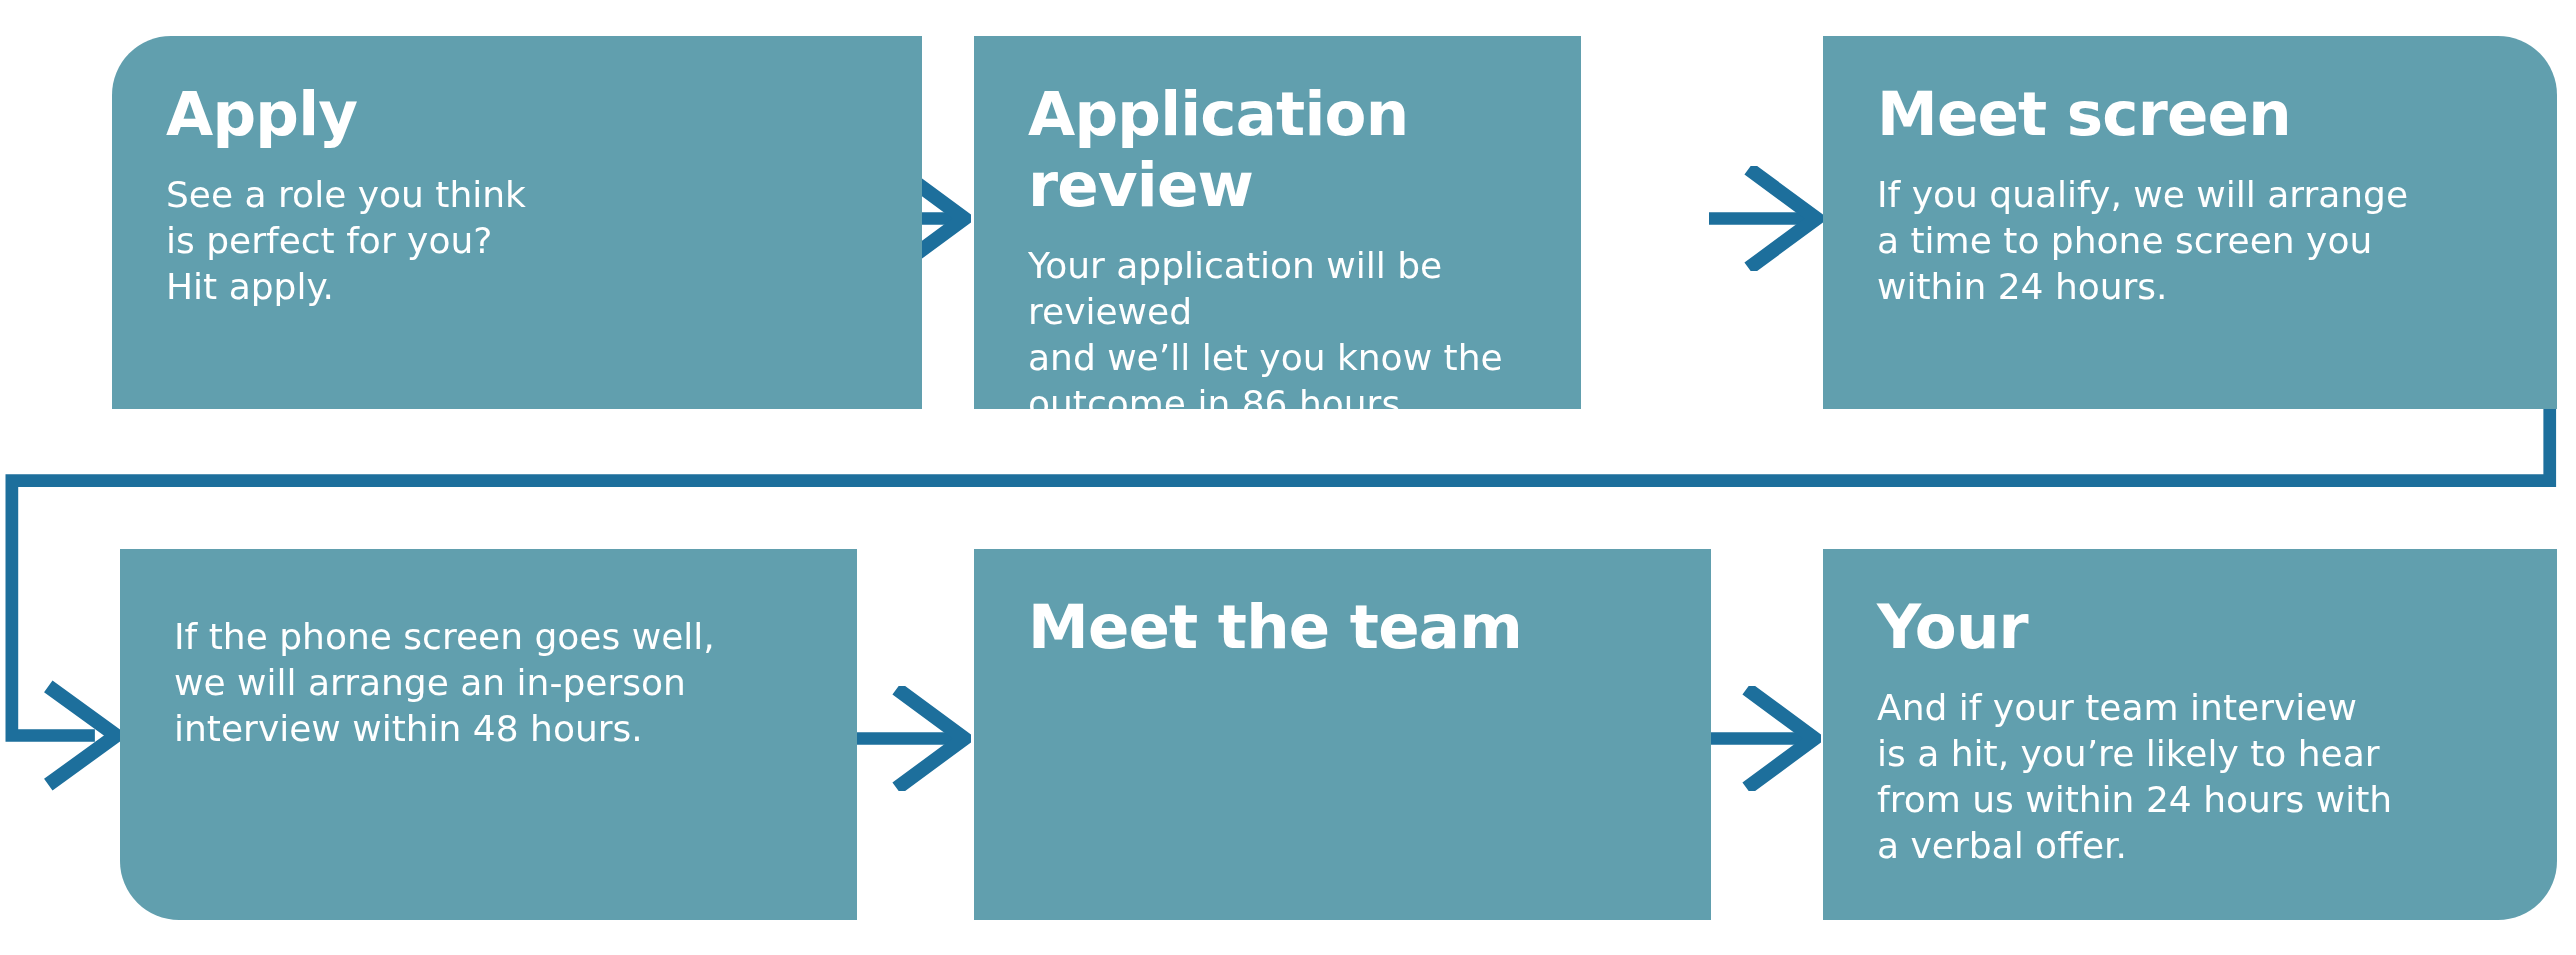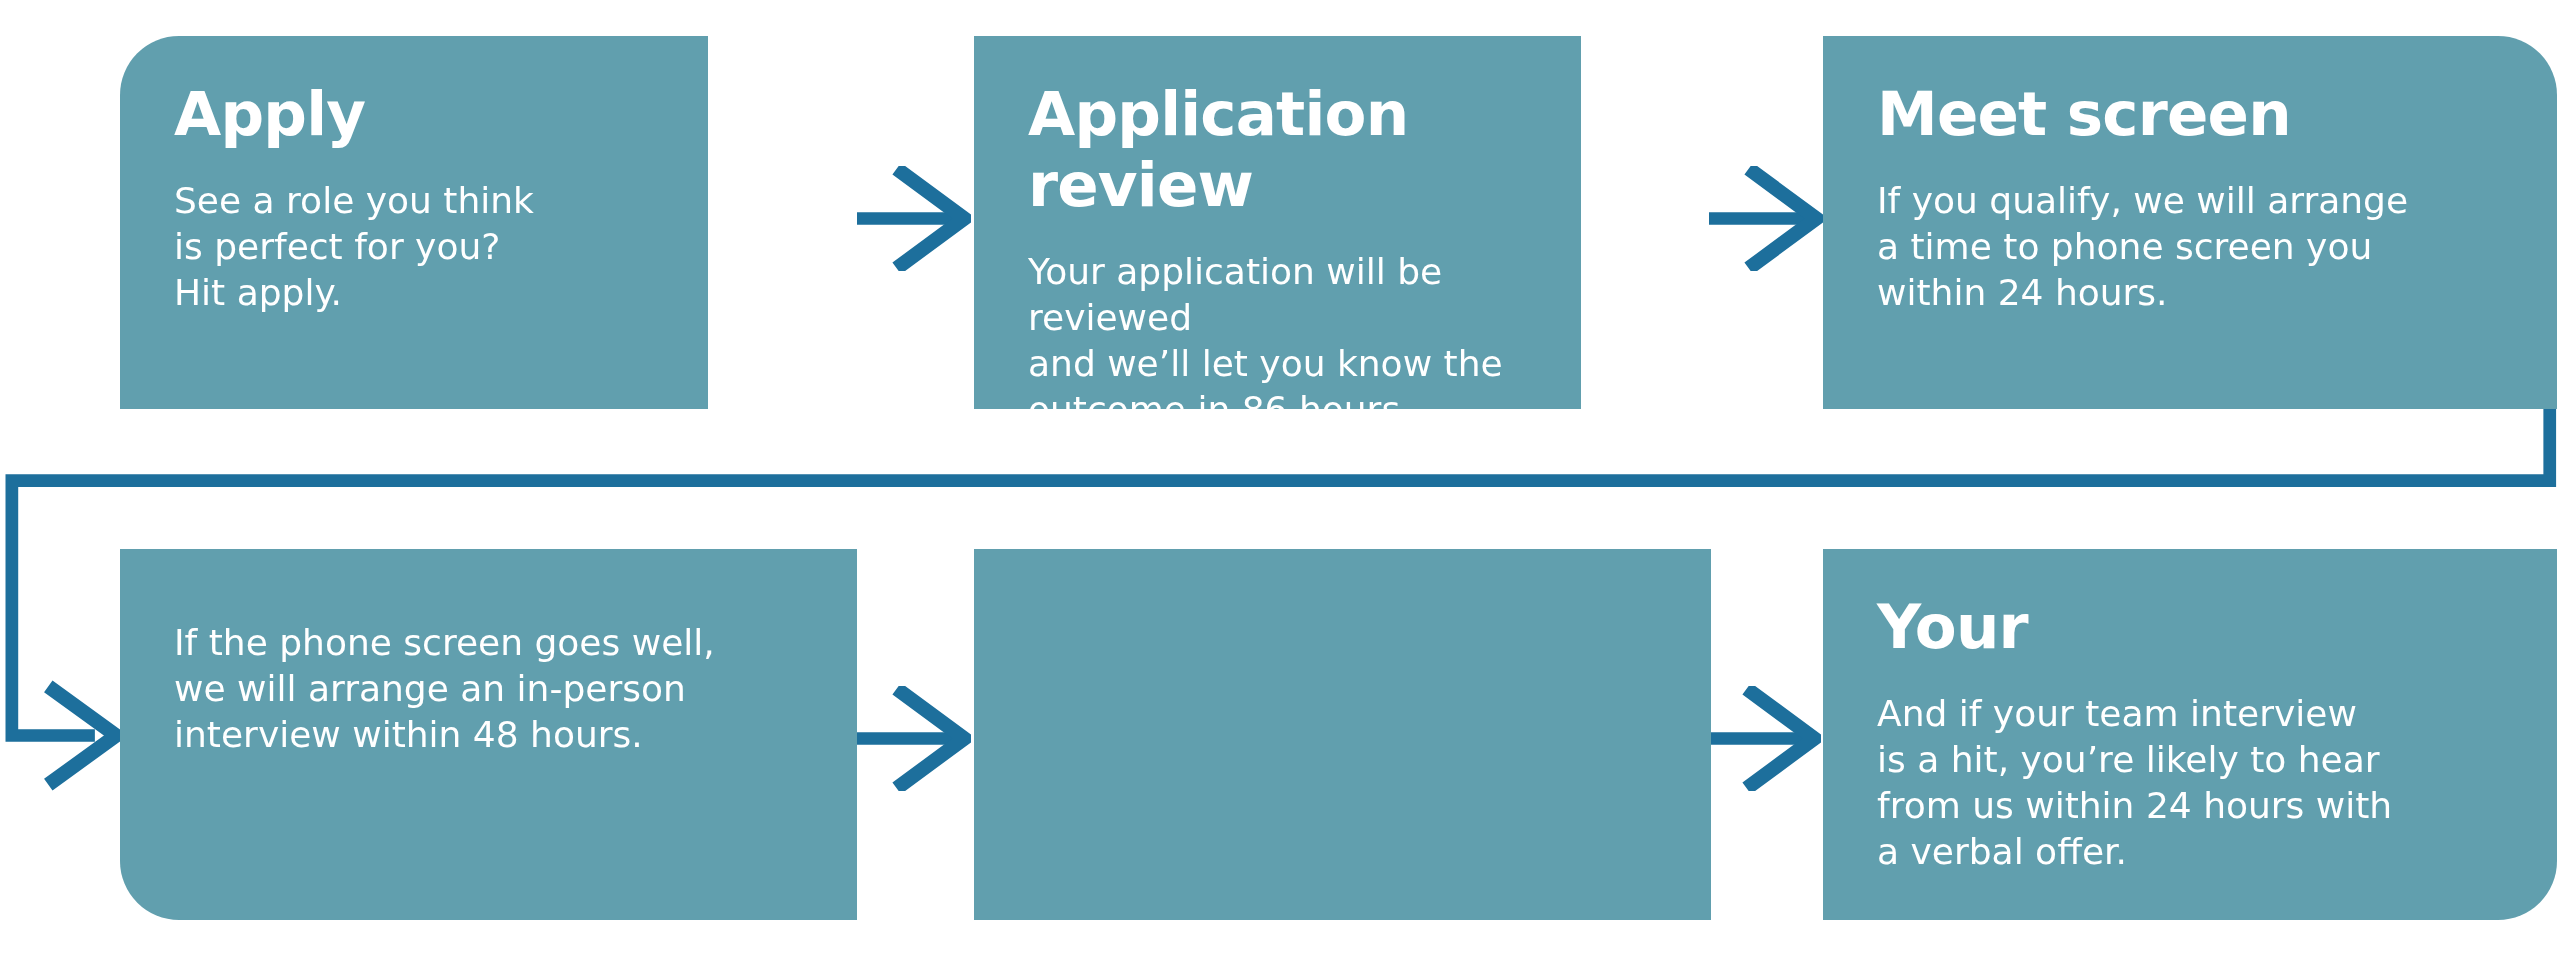--- a/index.html
+++ b/index.html
@@ -42,24 +42,24 @@
     font-size:61px;
     font-weight:700;
     line-height:71px;
     letter-spacing:-0.8px;
     margin:0;
   }
   .card .body{
     font-size:36px;
     font-weight:400;
     line-height:46px;
-    margin:29px 0 0 0;
+    margin:23px 0 0 0;
     white-space:pre-line;
   }
-  .pos-r1c1{left:120px;top:36px;width:588px;height:373px;border-radius:59px 0 0 0;}
+  .pos-r1c1{left:112px;top:36px;width:810px;height:373px;border-radius:59px 0 0 0;}
   .pos-r1c2{left:974px;top:36px;width:607px;height:373px;}
   .pos-r1c3{left:1823px;top:36px;width:734px;height:373px;border-radius:0 59px 0 0;}
   .pos-r2c1{left:120px;top:549px;width:737px;height:371px;border-radius:0 0 0 59px;}
   .pos-r2c2{left:974px;top:549px;width:737px;height:371px;}
   .pos-r2c3{left:1823px;top:549px;width:734px;height:371px;border-radius:0 0 59px 0;}
   
   .gap-arrow{
     position:absolute;width:114px;height:105px;z-index:1;
   }
   .gap-arrow .stroke{
@@ -117,20 +117,21 @@
 we will arrange an in-person
 interview within 48 hours.</div>
   </div>
 
   <svg class="gap-arrow arr-r2g1" viewBox="0 0 135 124" xmlns="http://www.w3.org/2000/svg">
     <line class="stroke" stroke-width="15" x1="0" y1="62" x2="118" y2="62"></line>
     <polyline class="stroke" stroke-width="17" points="47,3 127,62 47,121"></polyline>
   </svg>
 
   <div class="card pos-r2c2">
+    <div class="title">Meet the team</div>
   </div>
 
   <svg class="gap-arrow arr-r2g2" viewBox="0 0 135 124" xmlns="http://www.w3.org/2000/svg">
     <line class="stroke" stroke-width="15" x1="0" y1="62" x2="118" y2="62"></line>
     <polyline class="stroke" stroke-width="17" points="47,3 127,62 47,121"></polyline>
   </svg>
 
   <div class="card pos-r2c3">
     <div class="title">Your</div>
     <div class="body">And if your team interview

